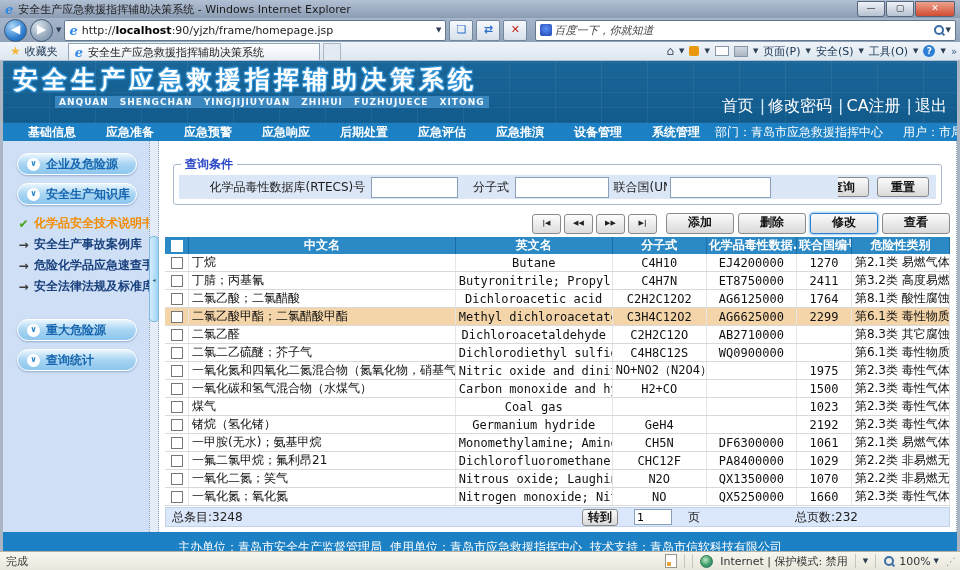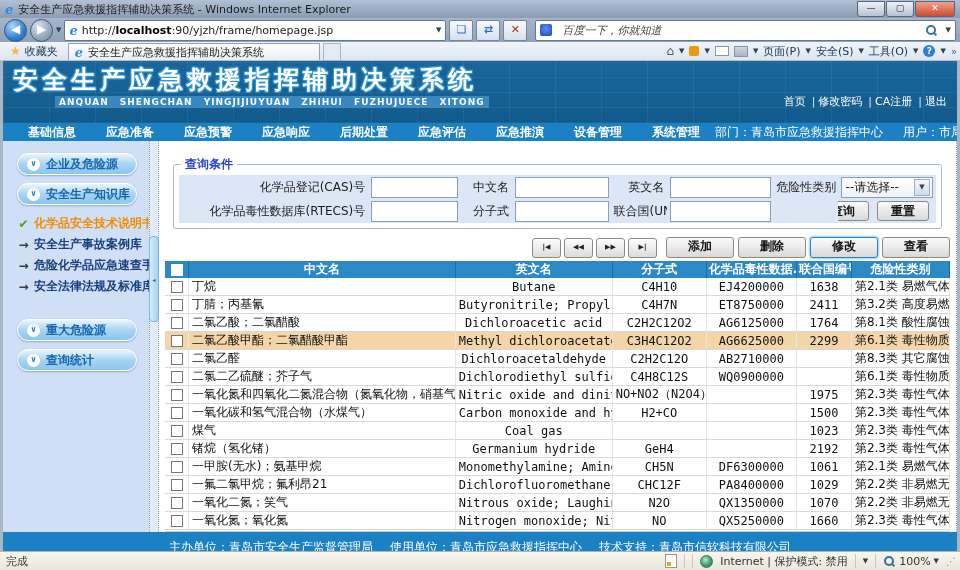--- a/index.html
+++ b/index.html
@@ -18,21 +18,21 @@
   .navball.fwd{background:radial-gradient(circle at 35% 30%,#d9e1ea,#93a7bc 60%,#7b8da0);}
   .dd{font-size:7px;color:#2c3e52;}
   .addr{width:372px;height:19px;background:#fff;border:1px solid #63788f;border-radius:2px;display:flex;align-items:center;gap:4px;padding:0 4px;}
   .e-icon{color:#2e8ae6;font-family:"DejaVu Serif",serif;font-style:italic;font-weight:bold;font-size:13px;line-height:13px;}
   .url{font-size:11px;color:#222;white-space:nowrap;}
   .url b{color:#000;}
   .addr .dd{margin-left:auto;}
   .abtn{width:22px;height:19px;border:1px solid #75879c;border-radius:2px;background:linear-gradient(#f6f9fc,#d7e0ea);text-align:center;line-height:17px;font-size:11px;}
   .abtn.refresh{color:#2a6fc9;font-weight:bold;}
   .abtn.stop{color:#c2261b;font-weight:bold;}
-  .searchbox{flex:1;height:19px;background:#fff;border:1px solid #63788f;border-radius:2px;margin-left:5px;display:flex;align-items:center;gap:8px;padding:0 4px;}
+  .searchbox{flex:1;height:19px;background:#fff;border:1px solid #63788f;border-radius:2px;margin-left:5px;display:flex;align-items:center;gap:0;padding:0 4px;}
   .baidu{width:12px;height:12px;border-radius:2px;background:radial-gradient(circle at 50% 40%,#5b8ff2,#1f46b4);}
   .search-input{flex:1;border:none;outline:none;font-style:italic;color:#444;font-size:11px;font-family:"DejaVu Sans",sans-serif;background:transparent;}
   .mag{position:relative;width:13px;height:13px;}
   .mag::before{content:"";position:absolute;left:1px;top:1px;width:6px;height:6px;border:2px solid #3a6ea5;border-radius:50%;}
   .mag::after{content:"";position:absolute;left:8px;top:9px;width:4px;height:2px;background:#3a6ea5;transform:rotate(45deg);}
 
   .tabsbar{height:18px;background:linear-gradient(#eff4f9,#dde6f0);border-bottom:1px solid #b3c1d1;display:flex;align-items:center;padding:0 3px;gap:3px;}
   .favbtn{display:flex;align-items:center;gap:4px;padding:0 7px;font-size:11px;color:#15324f;}
   .star{color:#f5b63a;font-size:12px;}
   .tab{display:flex;align-items:center;gap:5px;width:238px;height:16px;margin-top:1px;padding:0 6px;border:1px solid #93a5b8;border-bottom:none;background:linear-gradient(#fff,#e8eef5);font-size:11px;color:#1a1a1a;white-space:nowrap;overflow:hidden;}
@@ -49,21 +49,21 @@
   .pageframe{height:490px;padding:0 3px;background:#aab6c4;}
   .page{height:490px;background:#cfdff5;overflow:hidden;}
 
   .banner{height:62px;position:relative;color:#fff;padding:4px 10px 0;box-sizing:border-box;
     background:repeating-linear-gradient(90deg,rgba(255,255,255,0.06) 0 1px,transparent 1px 46px),
                repeating-linear-gradient(0deg,rgba(255,255,255,0.05) 0 1px,transparent 1px 15px),
                linear-gradient(#1a6699,#115a8c);}
   .banner-title{font-size:25px;font-weight:bold;letter-spacing:4px;line-height:29px;
     text-shadow:0 0 3px #3fa0e0,1px 1px 0 #2d8fd4,-1px -1px 0 #2d8fd4,1px -1px 0 #2d8fd4,-1px 1px 0 #2d8fd4;}
   .banner-pinyin{display:inline-block;margin-left:42px;margin-top:2px;font-size:9px;font-weight:bold;letter-spacing:1px;word-spacing:7px;color:#f2faff;background:rgba(90,170,230,0.55);padding:1px 4px;}
-  .top-links{position:absolute;right:10px;bottom:14px;font-size:11px;color:#fff;display:flex;}
+  .top-links{position:absolute;right:10px;bottom:6px;font-size:16px;color:#fff;display:flex;}
   .top-link{cursor:pointer;}
   .top-link + .top-link::before{content:"|";margin:0 3px 0 6px;color:#d7ecfa;}
 
   .nav{height:18px;background:#1b80c4;display:flex;align-items:center;color:#fff;font-size:12px;padding:0 10px;}
   .nav-item{font-weight:bold;padding:0 15px;white-space:nowrap;cursor:pointer;}
   .nav-right{margin-left:auto;display:flex;gap:20px;font-size:12px;white-space:nowrap;}
 
   .pbody{display:flex;height:391px;background:#cfdff5;}
   .sidebar{width:146px;box-sizing:border-box;padding:12px 0 0 14px;flex:none;}
   .panel{width:120px;height:22px;box-sizing:border-box;border-radius:12px;border:1px solid #fff;background:linear-gradient(#eaf6fd,#a8d4f2 50%,#8cc6ee);box-shadow:0 1px 2px rgba(50,95,150,0.4);display:flex;align-items:center;gap:6px;padding:0 9px;color:#1565ae;font-weight:bold;font-size:12px;margin-bottom:8px;cursor:pointer;white-space:nowrap;}
@@ -106,21 +106,21 @@
   .c-u{text-align:center;font-family:"DejaVu Sans Mono",monospace;font-size:10px;}
   .c-cat{text-align:center;font-size:11px;}
   tr.hl td{background:#f4d5a9;}
 
   .pagebar{height:18px;background:#dbe7fa;border:1px solid #c2d2e8;display:flex;align-items:center;padding:0 6px;font-size:12px;color:#222;margin-top:1px;}
   .goto{margin-left:auto;display:flex;align-items:center;gap:16px;}
   .goto .btn{height:17px;line-height:15px;min-width:36px;padding:0 5px;}
   .pg-input{width:32px;height:14px;border:1px solid #8aa0b8;font-size:11px;padding:0 2px;font-family:"DejaVu Sans",sans-serif;}
   .totalpages{margin:0 85px 0 95px;}
 
-  .site-footer{height:31px;background:#1b80c4;color:#fff;font-size:12px;display:flex;align-items:center;justify-content:center;gap:17px;white-space:nowrap;}
+  .site-footer{height:31px;background:#1b80c4;color:#fff;font-size:12px;display:flex;align-items:center;justify-content:center;gap:8px;white-space:nowrap;}
   .page-bottom{height:4px;background:#dfe7f0;}
 
   
   .statusbar{height:18px;background:linear-gradient(#f7f6ef,#e9e7db);border-top:1px solid #b5b2a5;display:flex;align-items:center;padding:0 6px;font-size:11px;color:#333;gap:6px;}
   .sb-right{margin-left:auto;display:flex;align-items:center;gap:7px;}
   .sep{width:1px;height:14px;background:#c9c6b8;}
   .docico{width:10px;height:12px;border:1px solid #9a978a;background:#fff;position:relative;}
   .docico::after{content:"";position:absolute;left:1px;bottom:1px;width:4px;height:4px;background:#e8a33d;}
   .globe{width:11px;height:11px;border-radius:50%;border:1px solid #2f7a4a;background:radial-gradient(circle at 40% 35%,#bfe8c9,#3f9e68 55%,#2f6fae);}
   .zoomico{display:flex;align-items:center;gap:3px;}
@@ -278,35 +278,20 @@
                   <col style="width:25%">
                   <col style="width:12%">
                   <col style="width:7%">
                   <col style="width:13%">
                   <col style="width:7.5%">
                   <col style="width:14%">
                   <col style="width:8.5%">
                   <col style="width:13%">
                 </colgroup>
             <tbody>
-                  <tr>
-              <td class="lbl">化学品登记(CAS)号</td>
-              <td><input class="f-input" style=""></td>
-              <td class="lbl">中文名</td>
-              <td><input class="f-input" style=""></td>
-              <td class="lbl">英文名</td>
-              <td><input class="f-input" style=""></td>
-              <td class="lbl">危险性类别</td>
-              <td>
-                <div class="fsel">
-                  <span>--请选择--</span>
-                  <span class="dd">▼</span>
-                </div>
-              </td>
-            </tr>
             <tr>
               <td class="lbl">化学品毒性数据库(RTECS)号</td>
               <td><input class="f-input" style=""></td>
               <td class="lbl">分子式</td>
               <td><input class="f-input" style=""></td>
               <td class="lbl">联合国(UN)编号</td>
               <td><input class="f-input" style=""></td>
               <td></td>
               <td>
                 <div class="btnrow">
@@ -358,21 +343,21 @@
             </tr>
           </thead>
           <tbody>
 
           <tr>
               <td class="c-chk"><span class="chk"></span></td>
               <td class="c-cn">丁烷</td>
               <td class="c-en">Butane</td>
               <td class="c-f">C4H10</td>
               <td class="c-r">EJ4200000</td>
-              <td class="c-u">1638</td>
+              <td class="c-u">1270</td>
               <td class="c-cat">第2.1类 易燃气体</td>
             </tr>
                 <tr>
               <td class="c-chk"><span class="chk"></span></td>
               <td class="c-cn">丁腈；丙基氰</td>
               <td class="c-en">Butyronitrile; Propyl cyanide</td>
               <td class="c-f">C4H7N</td>
               <td class="c-r">ET8750000</td>
               <td class="c-u">2411</td>
               <td class="c-cat">第3.2类 高度易燃液体</td>

